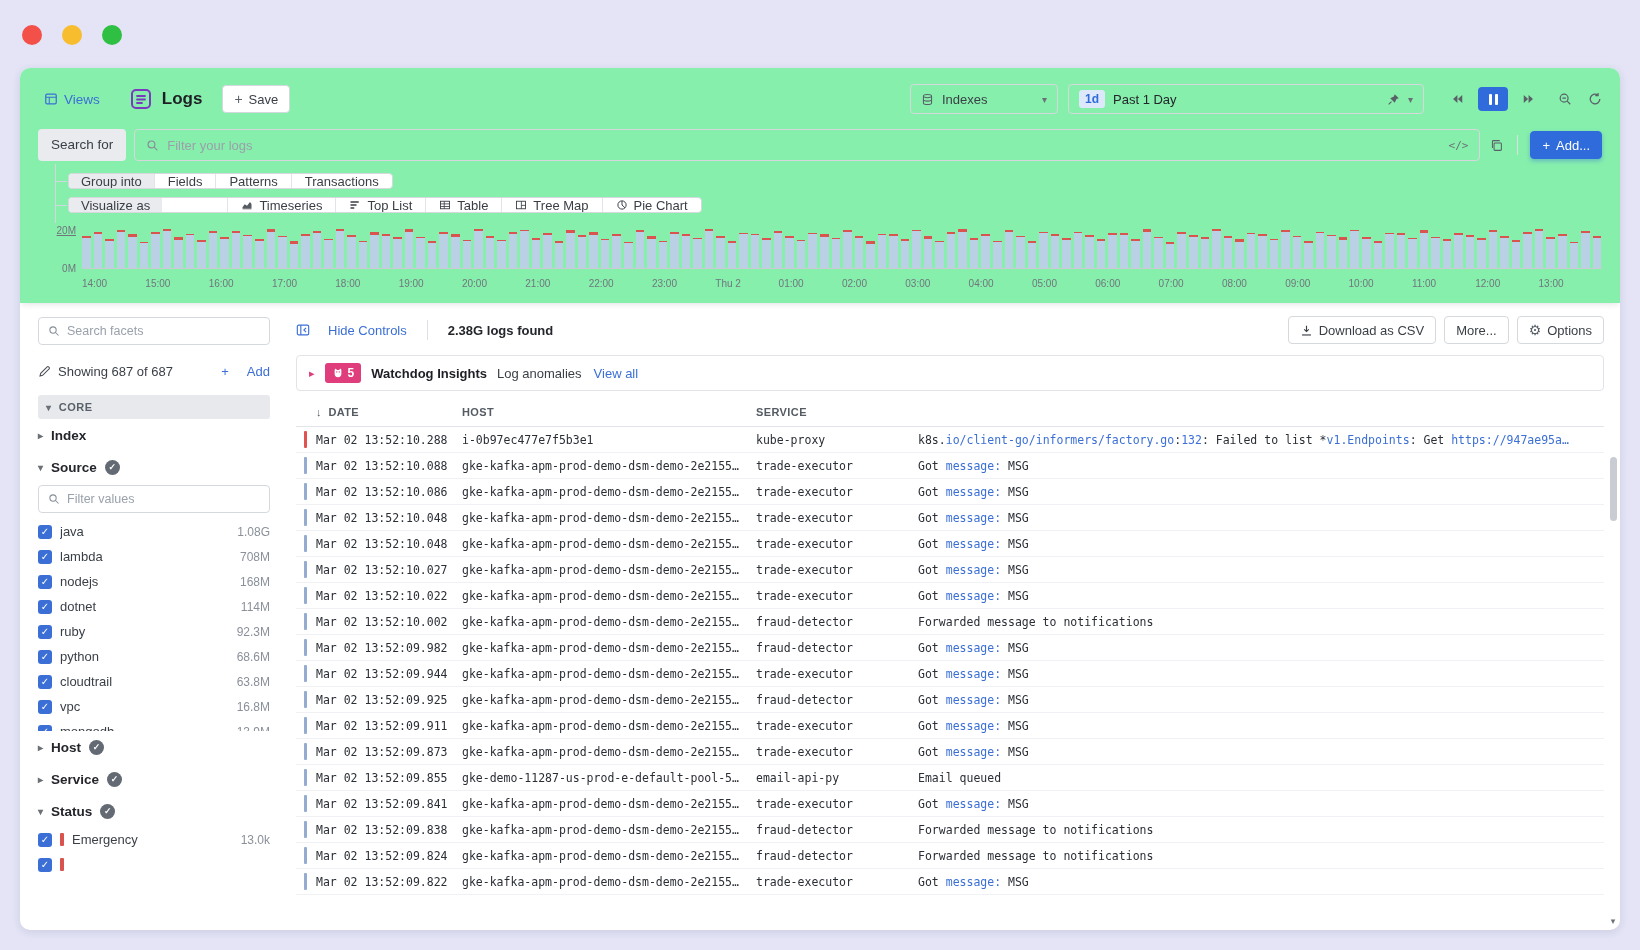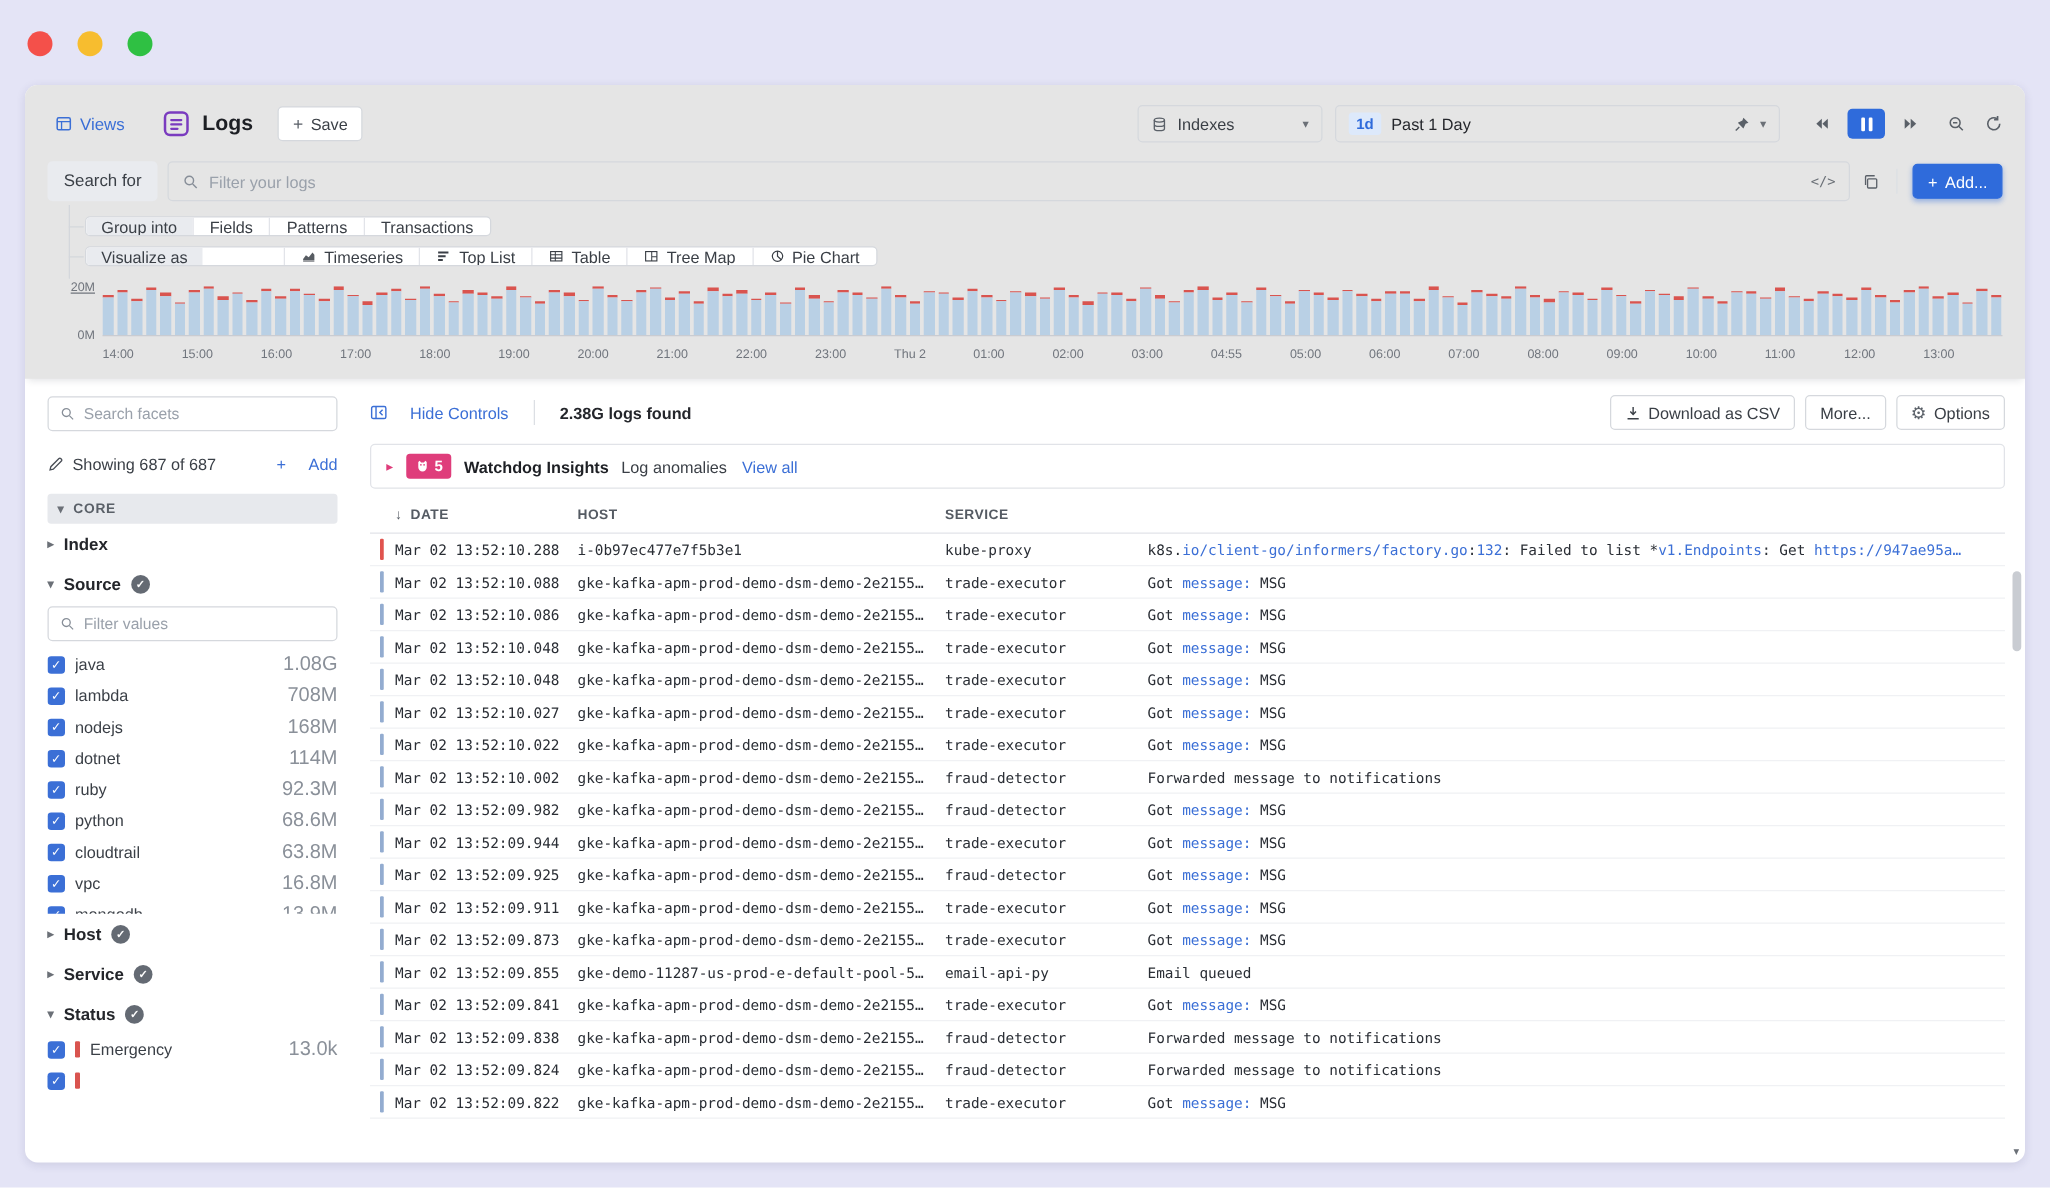--- a/index.html
+++ b/index.html
@@ -19,21 +19,21 @@
   .tl.red{ background:#f4504a; } .tl.yellow{ background:#f7bd2f; } .tl.green{ background:#2fc043; }
 
   
   .card {
     position:absolute; left:20px; top:68px; width:1600px; height:862px;
     background:#fff; border-radius:10px; box-shadow:0 2px 8px rgba(40,40,90,.12);
     display:flex; flex-direction:column; overflow:hidden;
   }
 
   
-  .top-panel { padding:14px 18px 12px 18px; background:#e5e5e5; position:relative; z-index:2;
+  .top-panel { padding:14px 18px 12px 18px; background:#86efac; position:relative; z-index:2;
     box-shadow:0 3px 6px -2px rgba(30,35,60,.14); }
 
   .toolbar { display:flex; align-items:center; height:34px; gap:10px; }
   .views-btn { display:flex; align-items:center; gap:6px; color:#3b6fd6; font-size:13.5px; padding:4px 6px; }
   .logs-ic { margin-left:14px; }
   .page-title { font-size:17px; font-weight:600; color:#1d1f24; margin-right:10px; }
   .btn { display:inline-flex; align-items:center; gap:6px; background:#fff; border:1px solid #d5d8dd;
     border-radius:4px; height:28px; padding:0 11px; font-size:13px; color:#3a3f46; font-family:inherit; }
   .btn .plus { color:#5a6068; font-size:14px; }
   .btn.primary { background:#2f6bdb; border-color:#2f6bdb; color:#fff; box-shadow:0 2px 4px rgba(47,107,219,.4); font-weight:500; }
@@ -104,21 +104,21 @@
   .facet-sec { height:32px; display:flex; align-items:center; gap:8px; font-size:13.5px; font-weight:600; color:#24262b; }
   .badge-check { width:15px; height:15px; border-radius:50%; background:#646a73; color:#fff; font-size:9px;
     display:flex; align-items:center; justify-content:center; }
   .input-box.small { height:28px; margin:2px 0 6px 0; }
   .facet-values { overflow:hidden; }
   .facet-values.source { height:212px; }
   .facet-row { display:flex; align-items:center; gap:8px; height:25px; }
   .cb { width:14px; height:14px; flex:none; background:#3b6fd6; border-radius:3px; color:#fff; font-size:10px;
     display:flex; align-items:center; justify-content:center; }
   .facet-label { font-size:13px; color:#3a3f46; flex:1; overflow:hidden; white-space:nowrap; }
-  .facet-count { font-size:16px; color:#8a9099; }
+  .facet-count { font-size:12px; color:#8a9099; }
   .status-bar-ico { width:4px; height:13px; border-radius:1px; background:#d9544f; flex:none; }
 
   
   .main { flex:1; padding:12px 16px 0 10px; position:relative; overflow:hidden; }
   .controls-row { display:flex; align-items:center; height:30px; gap:8px; }
   .found { font-size:13px; font-weight:600; color:#24262b; }
   .gear { font-size:14px; color:#5a6068; line-height:1; }
   .watchdog { margin-top:10px; border:1px solid #e1e3e8; border-radius:4px; height:36px; display:flex;
     align-items:center; gap:10px; padding:0 12px; background:#fff; }
   .wchev { color:#df3d7b; font-size:11px; }
@@ -880,21 +880,21 @@
           <span class="xlab" data-interactable="false">18:00</span>
           <span class="xlab" data-interactable="false">19:00</span>
           <span class="xlab" data-interactable="false">20:00</span>
           <span class="xlab" data-interactable="false">21:00</span>
           <span class="xlab" data-interactable="false">22:00</span>
           <span class="xlab" data-interactable="false">23:00</span>
           <span class="xlab" data-interactable="false">Thu 2</span>
           <span class="xlab" data-interactable="false">01:00</span>
           <span class="xlab" data-interactable="false">02:00</span>
           <span class="xlab" data-interactable="false">03:00</span>
-          <span class="xlab" data-interactable="false">04:55</span>
+          <span class="xlab" data-interactable="false">04:00</span>
           <span class="xlab" data-interactable="false">05:00</span>
           <span class="xlab" data-interactable="false">06:00</span>
           <span class="xlab" data-interactable="false">07:00</span>
           <span class="xlab" data-interactable="false">08:00</span>
           <span class="xlab" data-interactable="false">09:00</span>
           <span class="xlab" data-interactable="false">10:00</span>
           <span class="xlab" data-interactable="false">11:00</span>
           <span class="xlab" data-interactable="false">12:00</span>
           <span class="xlab" data-interactable="false">13:00</span>
         </div>

